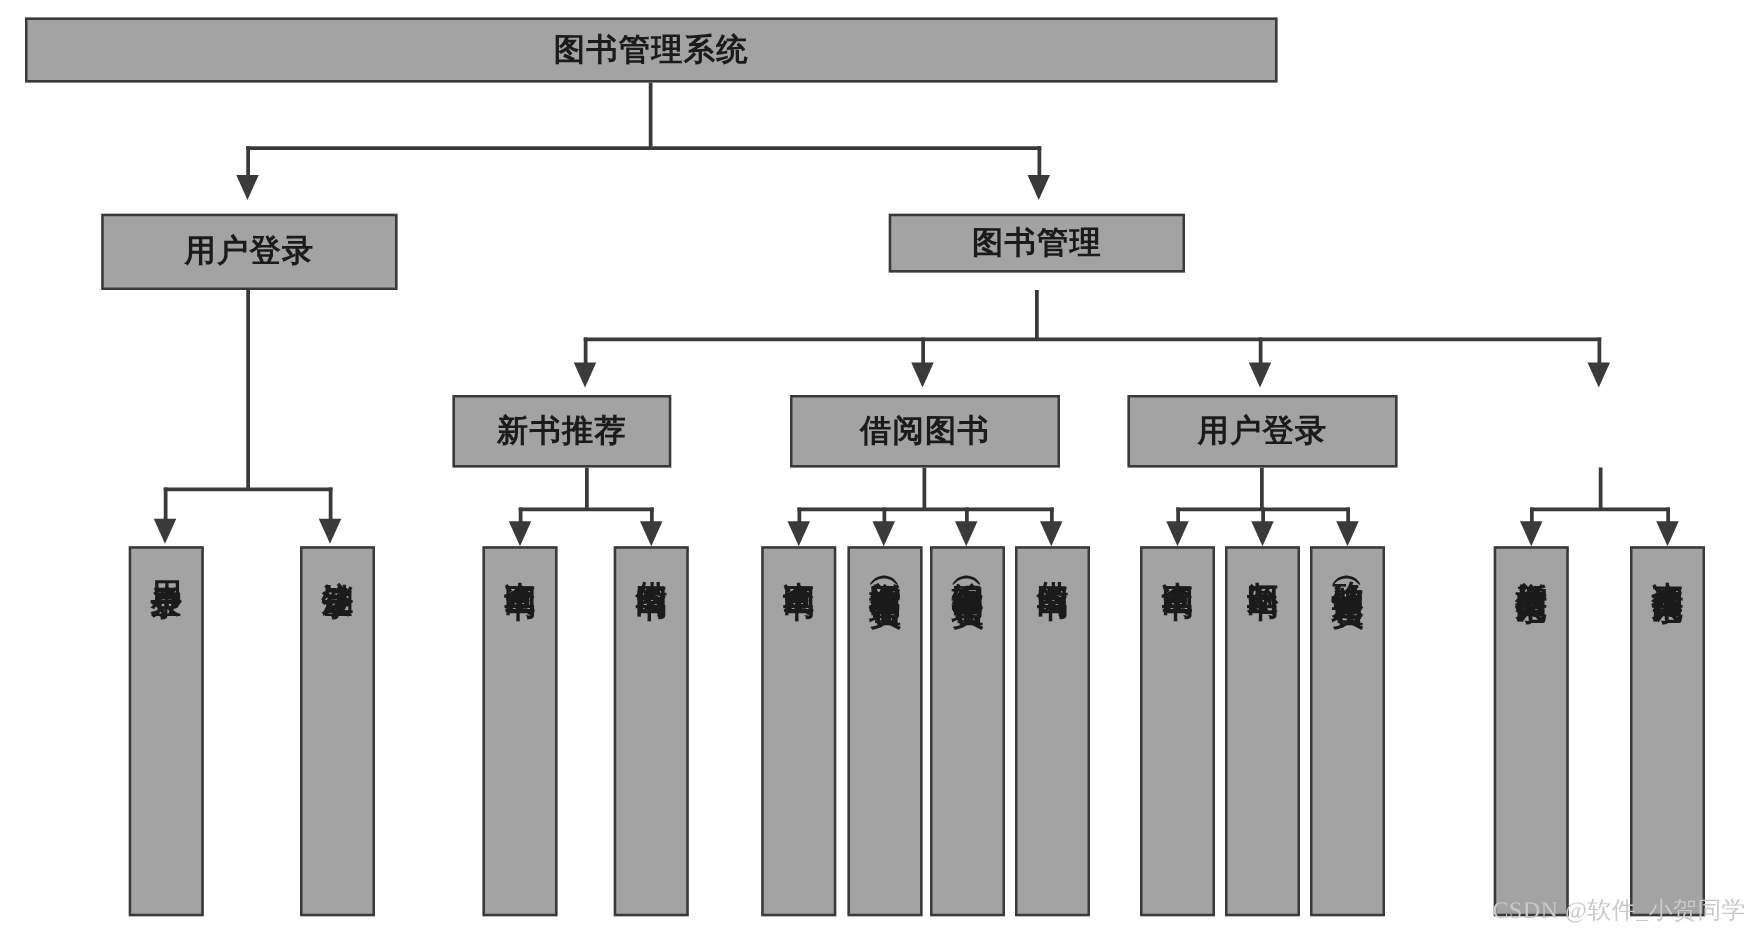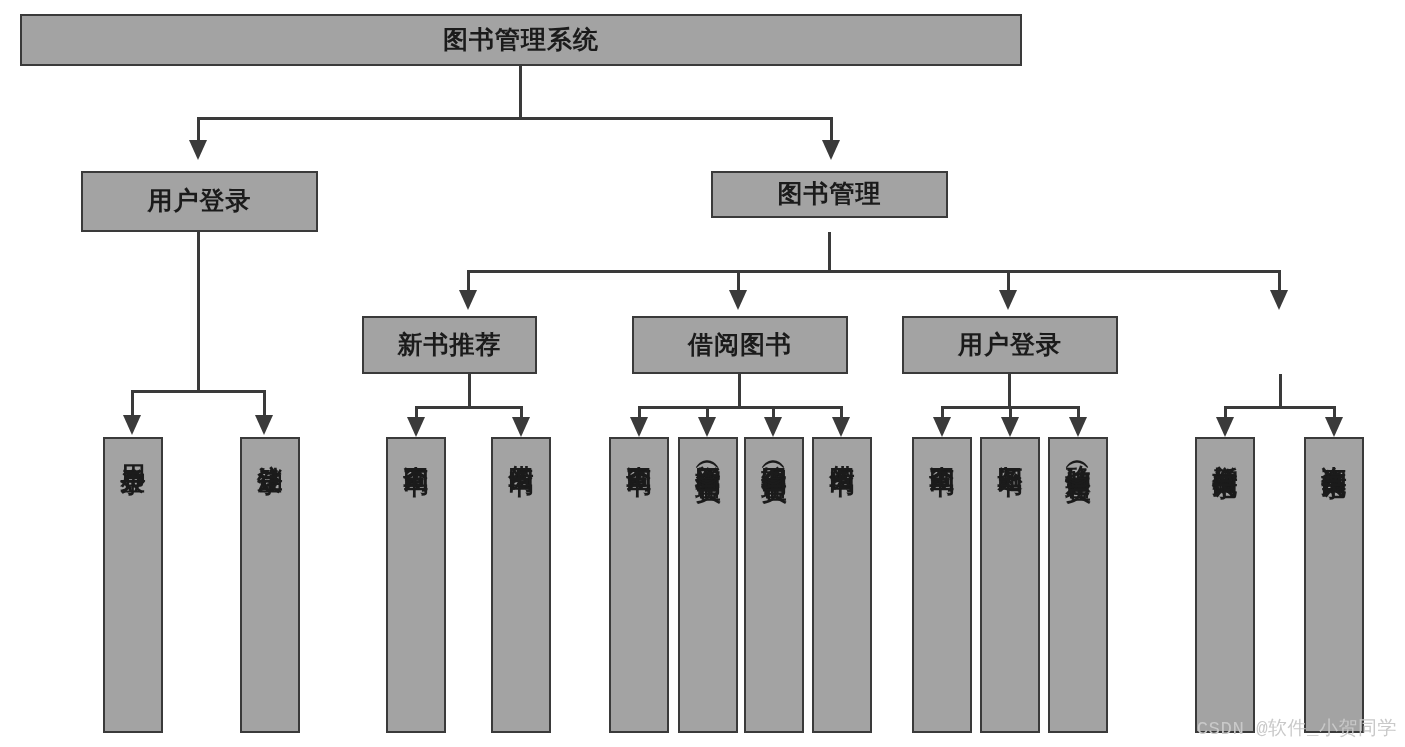--- a/index.html
+++ b/index.html
@@ -79,21 +79,21 @@
   
   #watermark {
     position: absolute;
     right: 8px;
     bottom: 6px;
     font-size: 19px;
     color: #c9c9c9;
     letter-spacing: 0.5px;
     z-index: 5;
     white-space: nowrap;
-    font-family: Liberation Mono, monospace;
+    font-family: Liberation Serif, serif;
   }
 </style>
 </head>
 <body>
 
 <div id="canvas">
 
   <div class="node root" style="left:20px; top:14px; width:1002px; height:52px;">
     <span class="label">图书管理系统</span>
   </div>

